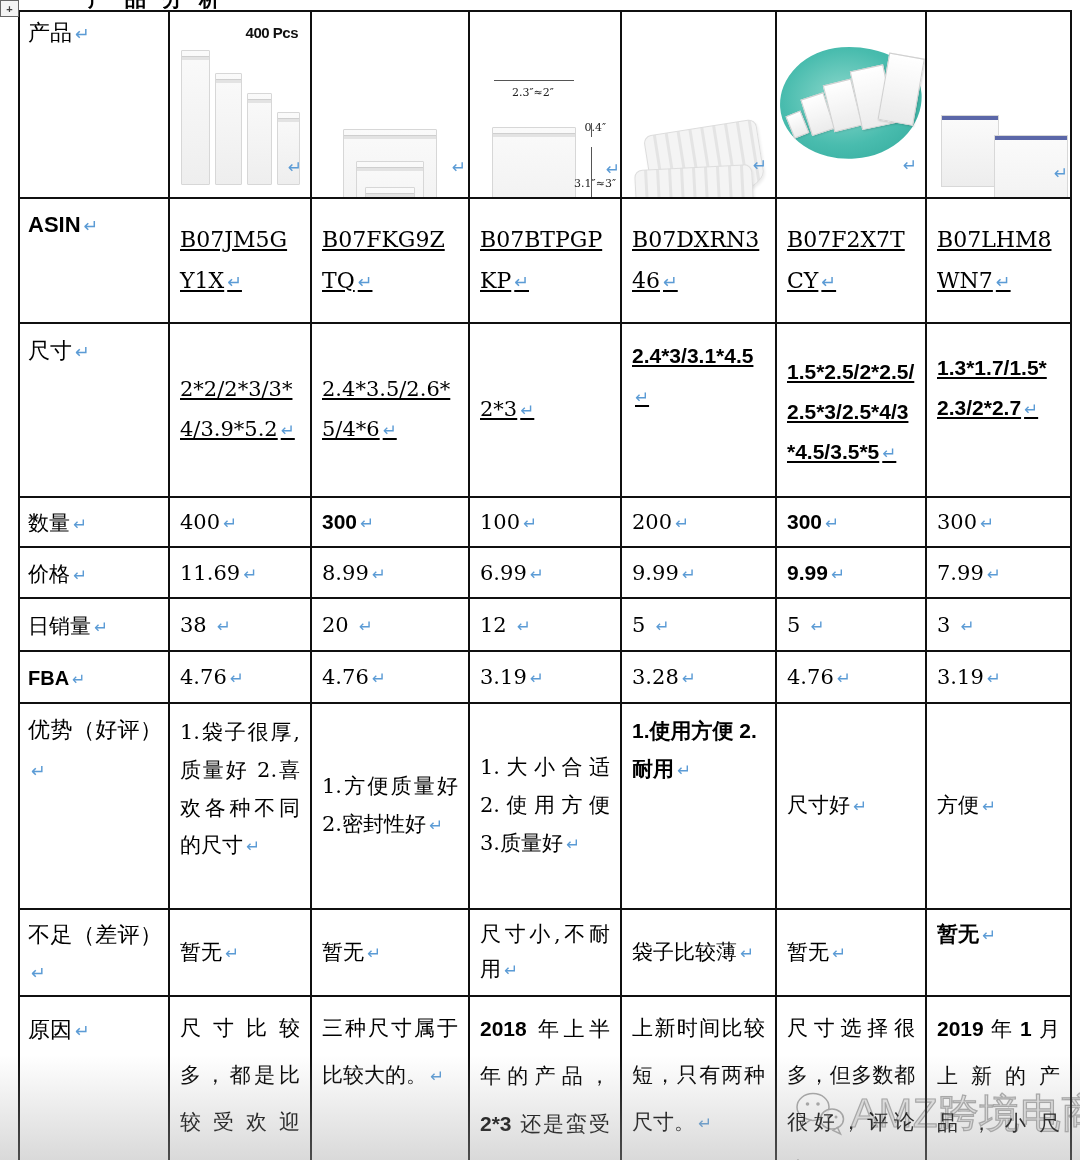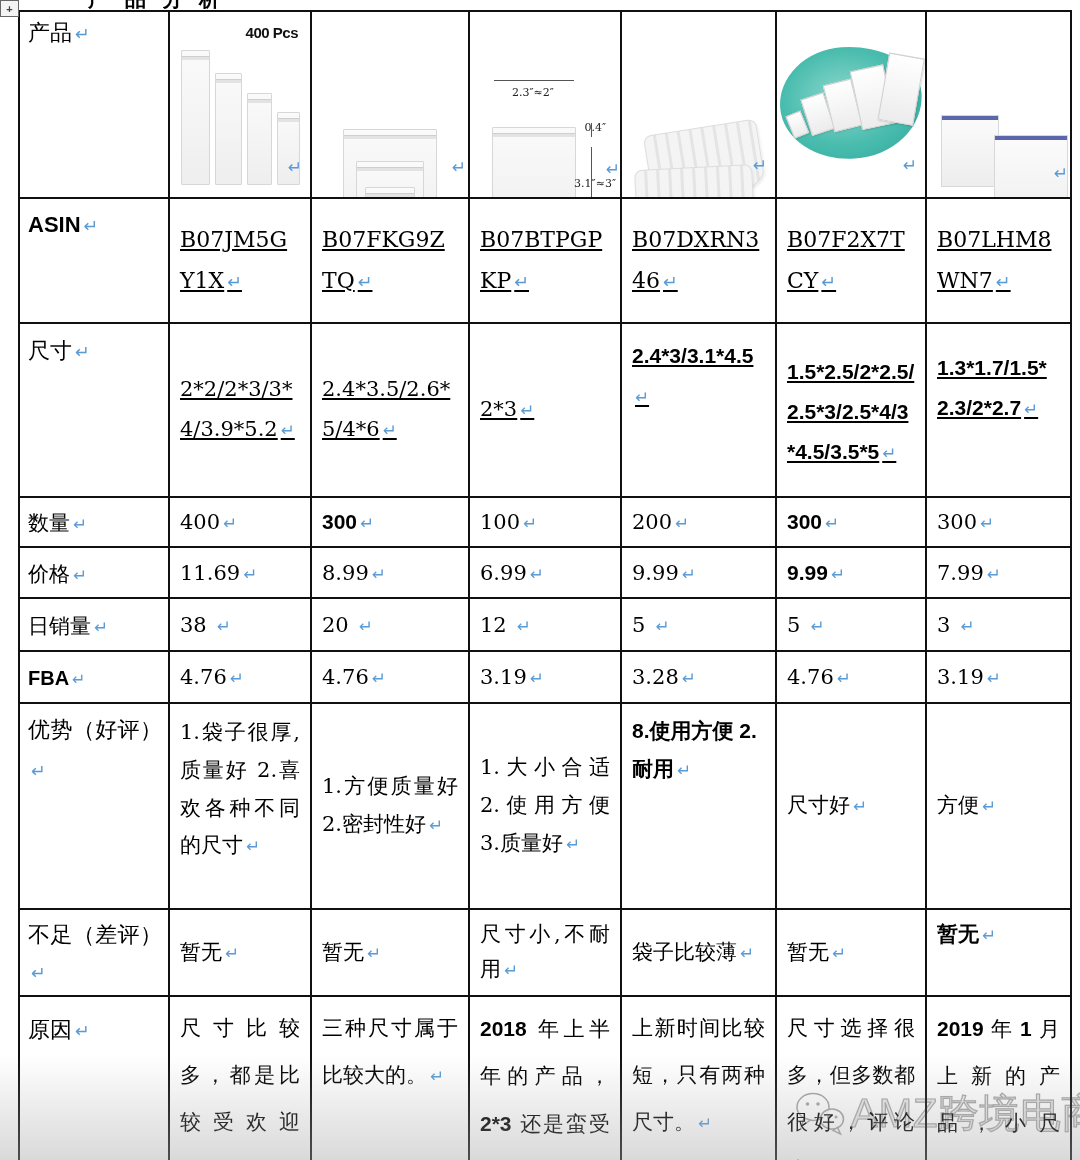--- a/index.html
+++ b/index.html
@@ -237,21 +237,21 @@
       <td><span>3.19</span><span class="pm">↵</span></td>
     </tr>
 
     <tr class="r-pros">
       <td class="lbl vtop" style="height:194px;font-size:22px">
         <span>优势（好评）</span><span class="pm">↵</span>
       </td>
       <td class="vtop just" style="padding-top:10px"><span>1.袋子很厚,质量好 2.喜欢各种不同的尺寸</span><span class="pm">↵</span></td>
       <td class="just"><span>1.方便质量好 2.密封性好</span><span class="pm">↵</span></td>
       <td class="just"><span>1.大小合适 2.使用方便 3.质量好</span><span class="pm">↵</span></td>
-      <td class="vtop bsans" style="padding-top:8px"><span>8.使用方便 2.耐用</span><span class="pm">↵</span></td>
+      <td class="vtop bsans" style="padding-top:8px"><span>1.使用方便 2.耐用</span><span class="pm">↵</span></td>
       <td><span>尺寸好</span><span class="pm">↵</span></td>
       <td><span>方便</span><span class="pm">↵</span></td>
     </tr>
 
     <tr class="r-cons">
       <td class="lbl vtop" style="height:74px;font-size:22px">
         <span>不足（差评）</span><span class="pm">↵</span>
       </td>
       <td><span>暂无</span><span class="pm">↵</span></td>
       <td><span>暂无</span><span class="pm">↵</span></td>

